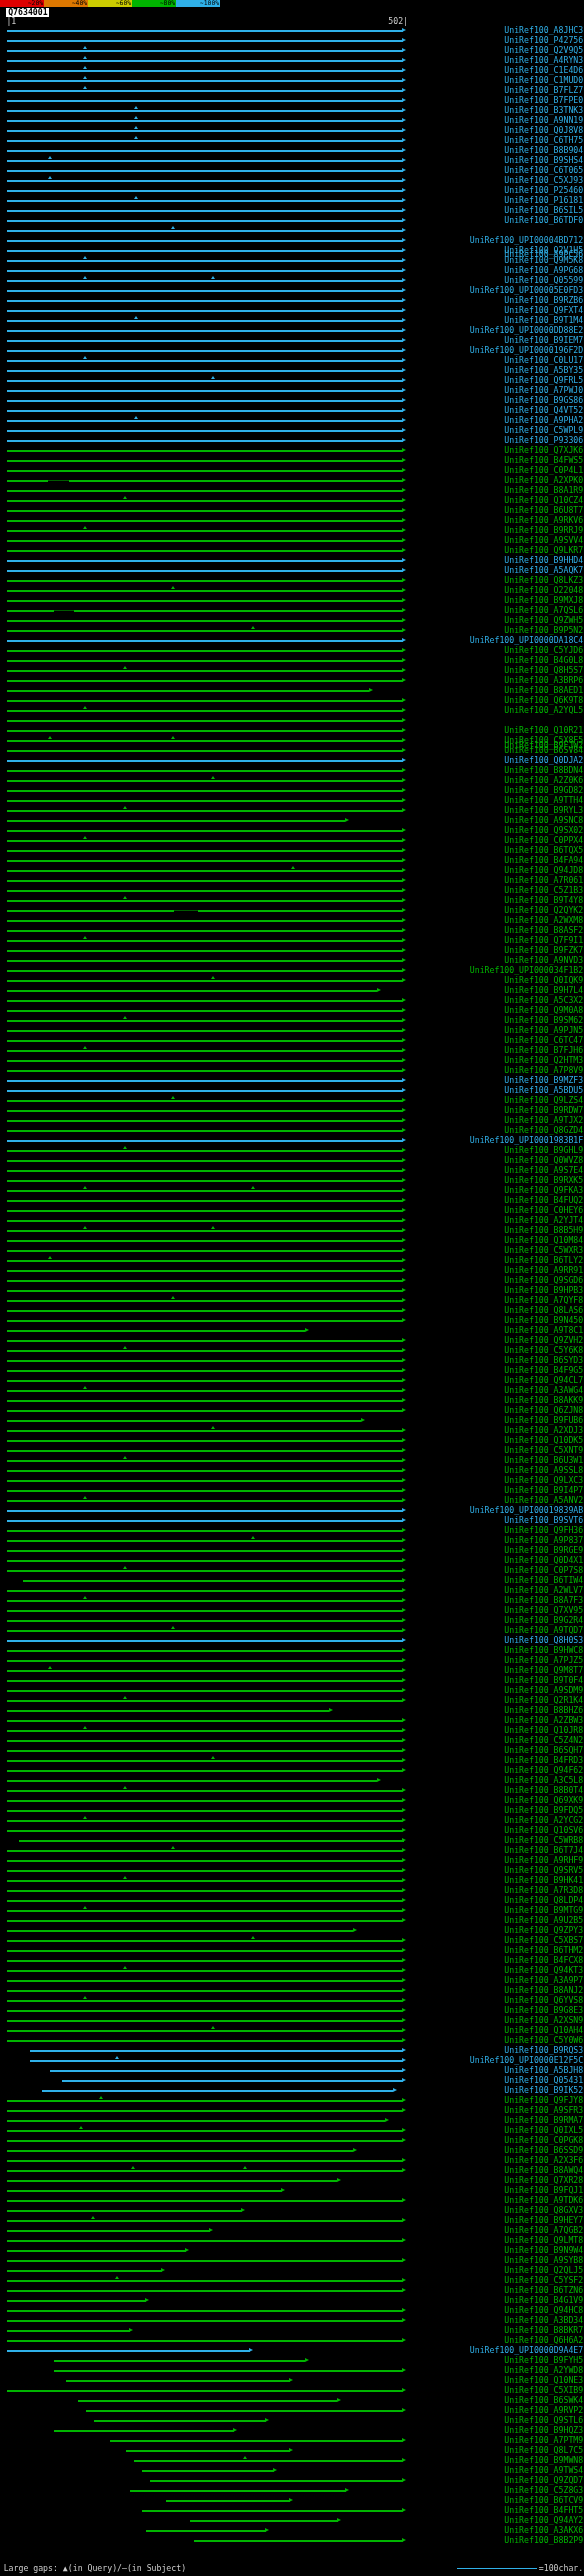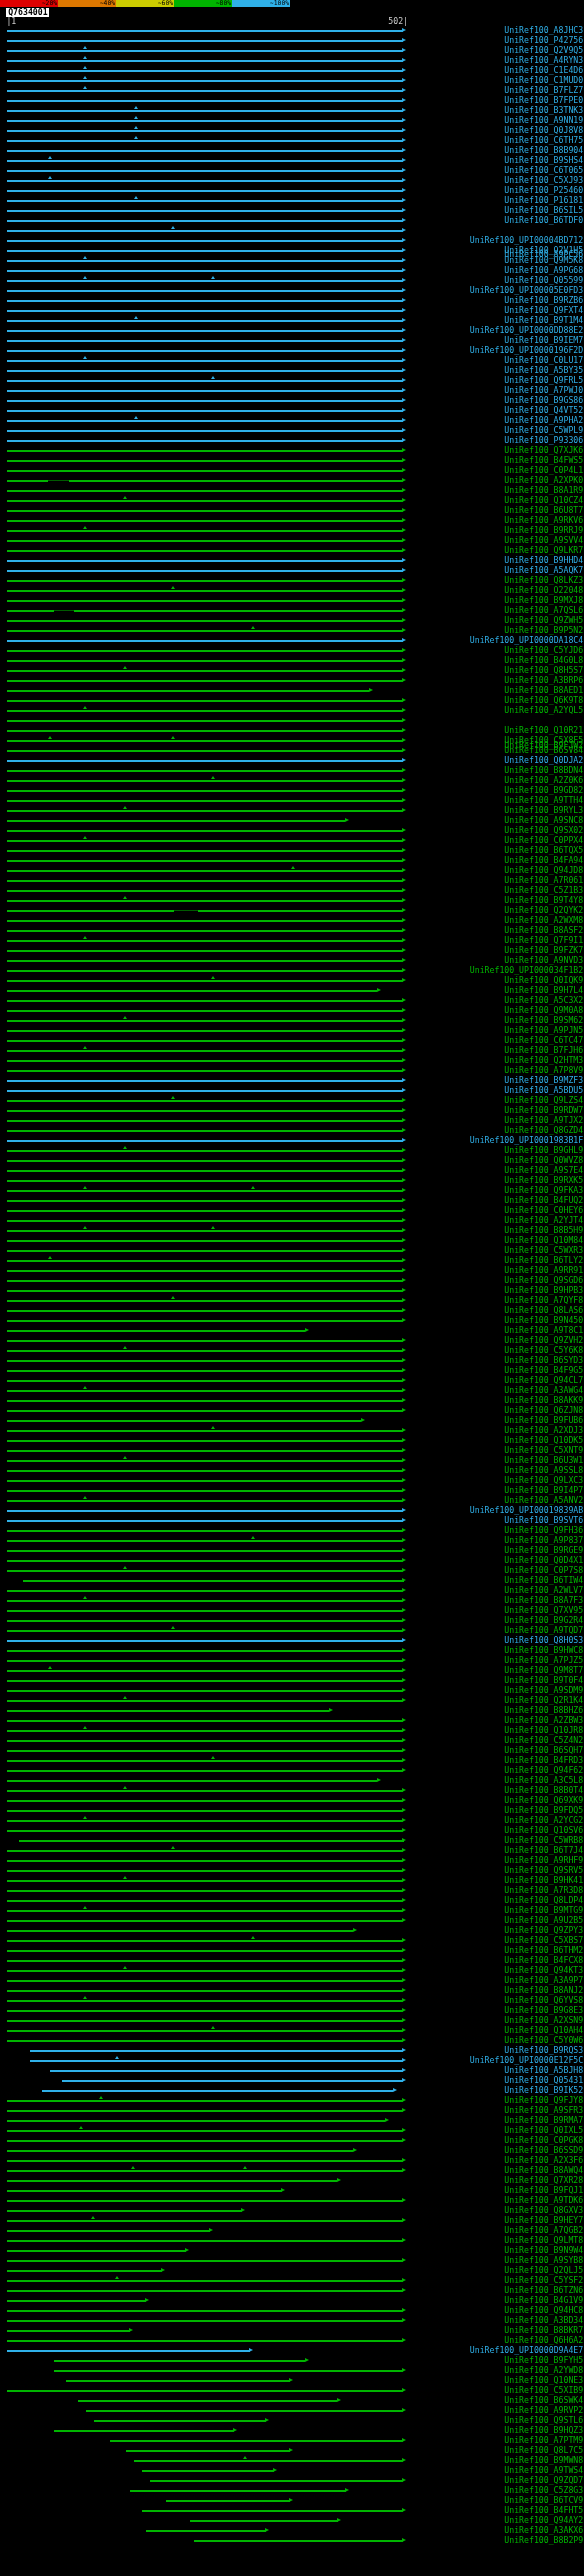--- a/index.html
+++ b/index.html
@@ -1,20 +1,20 @@
 <!DOCTYPE html>
 <html style="font-size:14.6px"><head>
 <meta charset="utf-8">
 <style>
   html,body{margin:0;padding:0;background:#000;}
   #screen{position:relative;width:585px;height:2576px;background:#000;
           font-family:"DejaVu Sans Mono","Liberation Mono",monospace;overflow:hidden;}
   
   #colorkey{position:absolute;top:0;left:0;width:292px;height:7.3px;display:flex;}
-  .keyseg{position:relative;width:58px;height:7.3px;}
+  .keyseg{position:relative;width:44px;height:7.3px;}
   .keylabel{position:absolute;right:0.9px;top:0;font-size:6.4px;line-height:7.3px;color:#000;white-space:nowrap;}
   
   #queryid{position:absolute;top:8.2px;left:6.4px;background:#ffffff;color:#000;
            font-size:8.2px;line-height:9.1px;padding:0 1.8px;font-weight:bold;}
   
   #ruler{position:absolute;top:17.4px;left:0;width:408px;height:8.2px;font-size:8.2px;line-height:8.2px;color:#cccccc;}
   #ruler .rl{position:absolute;left:6.4px;top:0;}
   #ruler .rr{position:absolute;right:0;top:0;}
   
   #rows{position:absolute;top:25.6px;left:0;width:585px;}
@@ -1399,15 +1399,21 @@
         <div class="ar" style="left: 265px; border-left-color: rgb(0, 180, 0);"></div>
         <span class="lb" style="color: rgb(0, 180, 0);">UniRef100_A3AKX6</span>
       </div>
       <div class="row">
         <div class="hl" style="left: 194px; width: 209px; background: rgb(0, 180, 0);"></div>
         <div class="ar" style="left: 402px; border-left-color: rgb(0, 180, 0);"></div>
         <span class="lb" style="color: rgb(0, 180, 0);">UniRef100_B8B2P9</span>
       </div>
     </div>
 
+  <div id="footer">
+    <span class="fl">Large gaps: ▲(in Query)/—(in Subject)</span>
+    <span class="fr">
+      <span class="scaleline"></span><span>=100char.</span>
+    </span>
+  </div>
 
 </div>
 
 
 </body></html>

